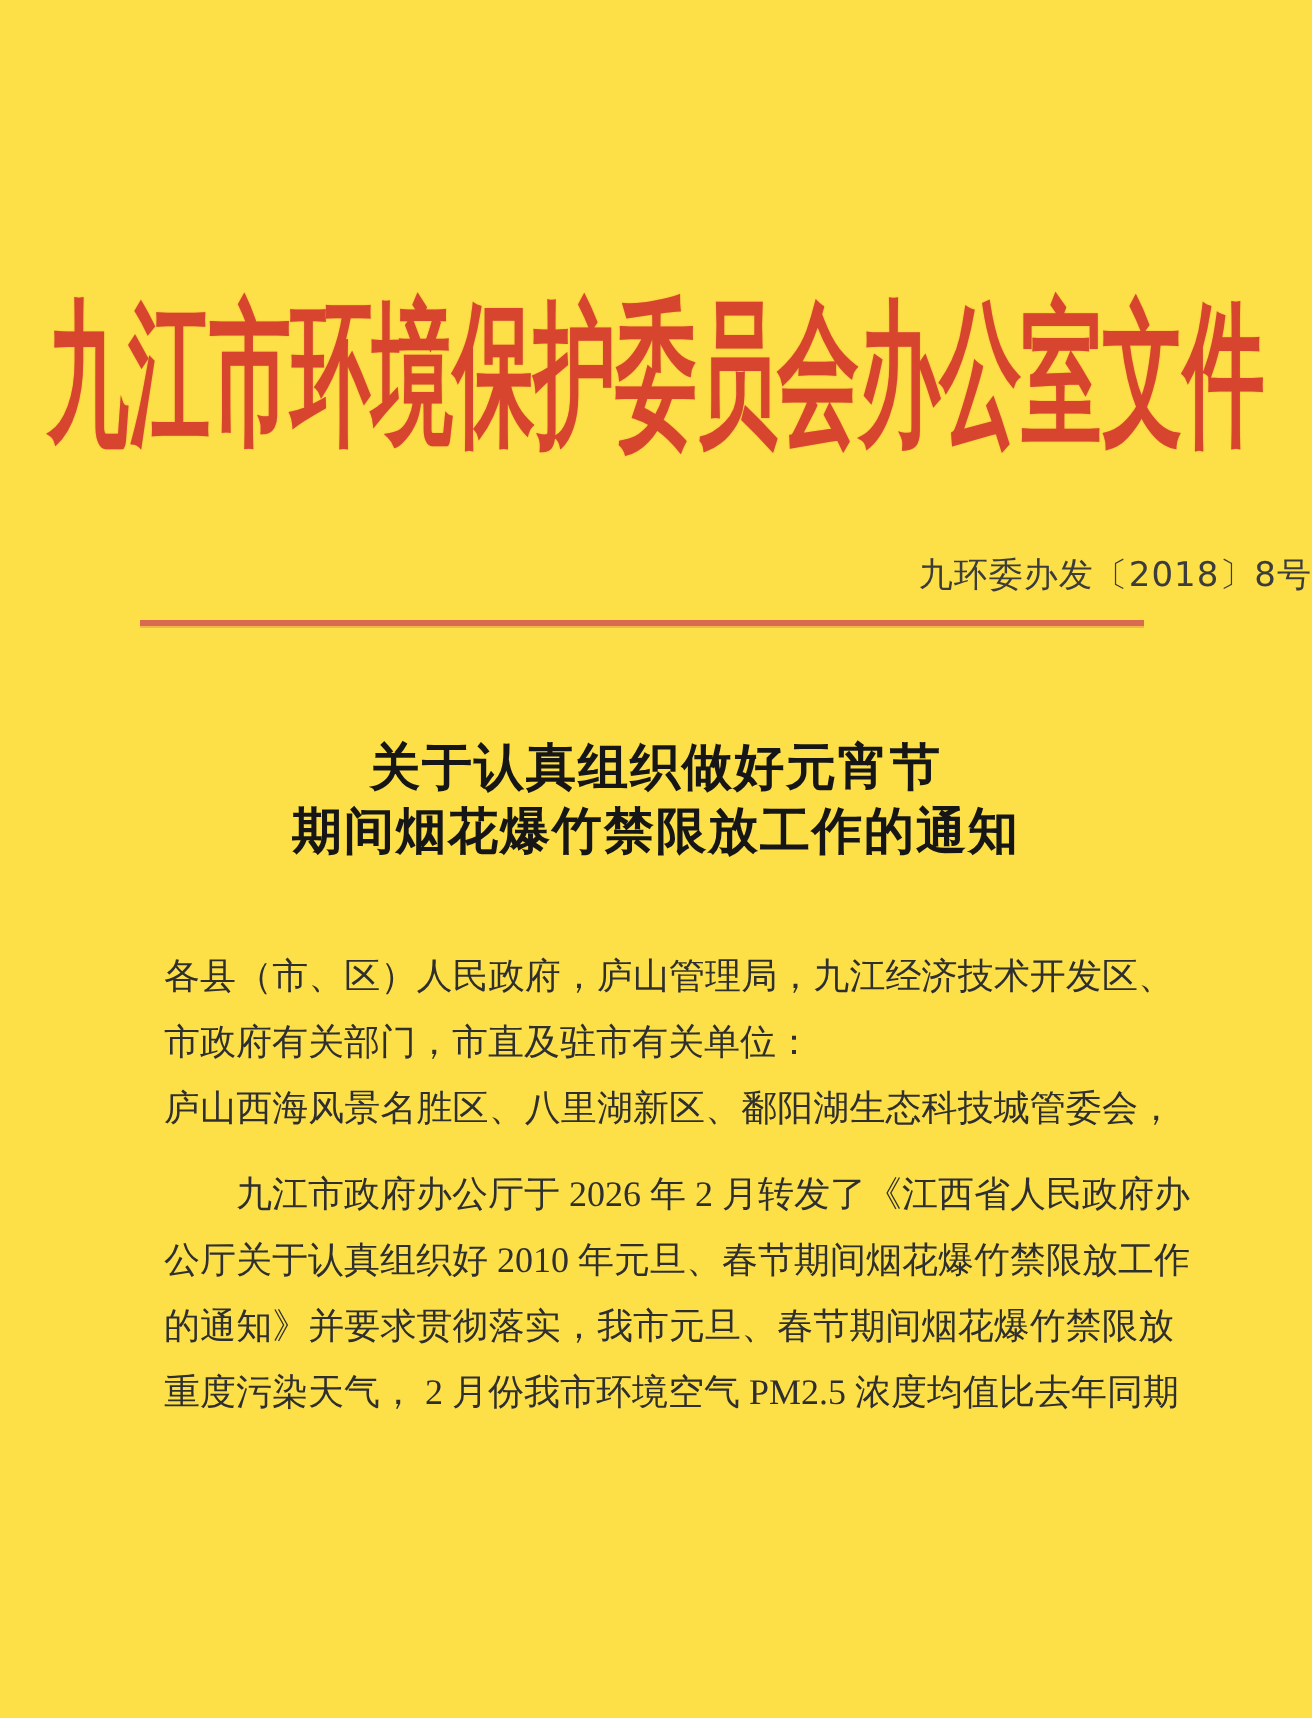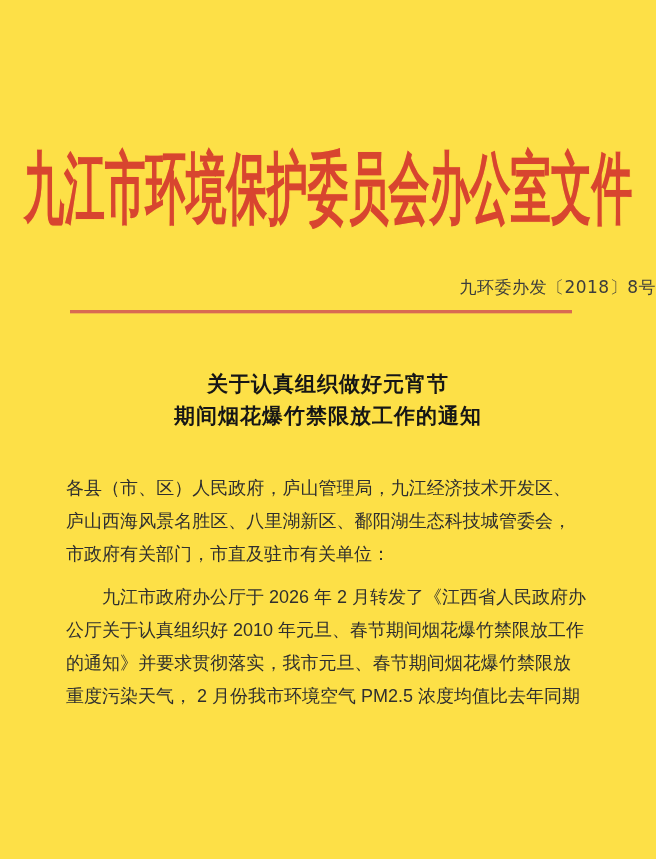--- a/index.html
+++ b/index.html
@@ -69,32 +69,32 @@
   }
   
   .doc-title {
     position: absolute;
     top: 368px;
     left: 0;
     right: 0;
     text-align: center;
     font-family: "DejaVu Serif", "Liberation Serif", serif;
     font-weight: 700;
-    font-size: 21px;
+    font-size: 25px;
     line-height: 32px;
     color: var(--title-text);
     letter-spacing: 1px;
   }
   
   .doc-body {
     position: absolute;
     top: 472px;
-    left: 66px;
+    left: 82px;
     width: 505px;
-    font-family: Liberation Sans, sans-serif;
+    font-family: Liberation Serif, serif;
     font-size: 18px;
     line-height: 33px;
     color: var(--body-text);
   }
   .doc-line {
     text-align: justify;
     text-align-last: justify;
     white-space: nowrap;
   }
   .doc-line.no-justify {
@@ -116,22 +116,22 @@
 
   <div class="red-rule"></div>
 
   <div class="doc-title">
     <div>关于认真组织做好元宵节</div>
     <div>期间烟花爆竹禁限放工作的通知</div>
   </div>
 
   <div class="doc-body">
     <div class="doc-line">各县（市、区）人民政府，庐山管理局，九江经济技术开发区、</div>
+    <div class="doc-line no-justify">市政府有关部门，市直及驻市有关单位：</div>
     <div class="doc-line">庐山西海风景名胜区、八里湖新区、鄱阳湖生态科技城管委会，</div>
-    <div class="doc-line no-justify">市政府有关部门，市直及驻市有关单位：</div>
 
     <div class="doc-line para-gap">　　九江市政府办公厅于 2026 年 2 月转发了《江西省人民政府办</div>
     <div class="doc-line">公厅关于认真组织好 2010 年元旦、春节期间烟花爆竹禁限放工作</div>
     <div class="doc-line">的通知》并要求贯彻落实，我市元旦、春节期间烟花爆竹禁限放</div>
     <div class="doc-line">重度污染天气， 2 月份我市环境空气 PM2.5 浓度均值比去年同期</div>
   </div>
 
 </div>
 
 </body></html>

